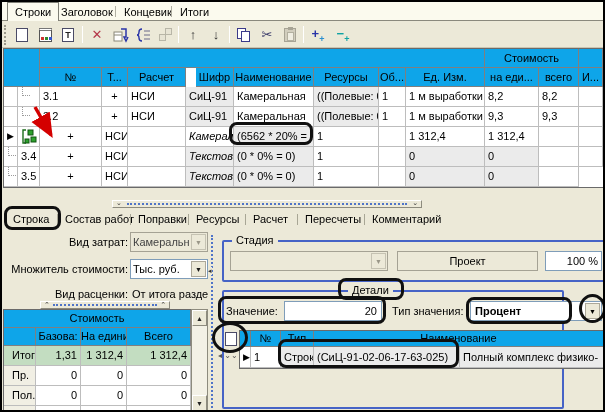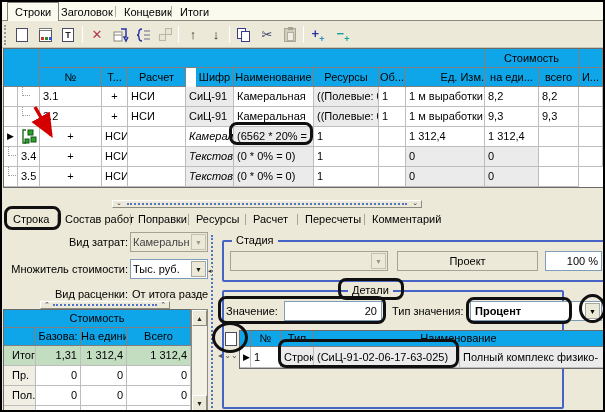--- a/index.html
+++ b/index.html
@@ -205,21 +205,21 @@
     <div class="hc" style="grid-column:3 / span 8; grid-row:1;"></div>
     <div class="hc" style="grid-column:11 / span 2; grid-row:1;">Стоимость</div>
     <div class="hc" style="grid-column:13; grid-row:1;"></div>
     <div class="hc" style="grid-column:3; grid-row:2;">№</div>
     <div class="hc" style="grid-column:4; grid-row:2;">Т...</div>
     <div class="hc" style="grid-column:5; grid-row:2;">Расчет</div>
     <div class="hc" style="grid-column:6; grid-row:2;margin-left:10px;">Шифр</div>
     <div class="hc" style="grid-column:7; grid-row:2;">Наименование</div>
     <div class="hc" style="grid-column:8; grid-row:2;">Ресурсы</div>
     <div class="hc" style="grid-column:9; grid-row:2;">Об...</div>
-    <div class="hc" style="grid-column:10; grid-row:2;text-align:right;">Ед. Изм.</div>
+    <div class="hc" style="grid-column:10; grid-row:2;">Ед. Изм.</div>
     <div class="hc" style="grid-column:11; grid-row:2;">на еди...</div>
     <div class="hc" style="grid-column:12; grid-row:2;">всего</div>
     <div class="hc" style="grid-column:13; grid-row:2;">И...</div>
 
     <div class="dc"></div>
     <div class="dc treecell">
         <span class="treedot"></span>
       </div>
     <div class="dc">3.1</div>
     <div class="dc center">+</div>

